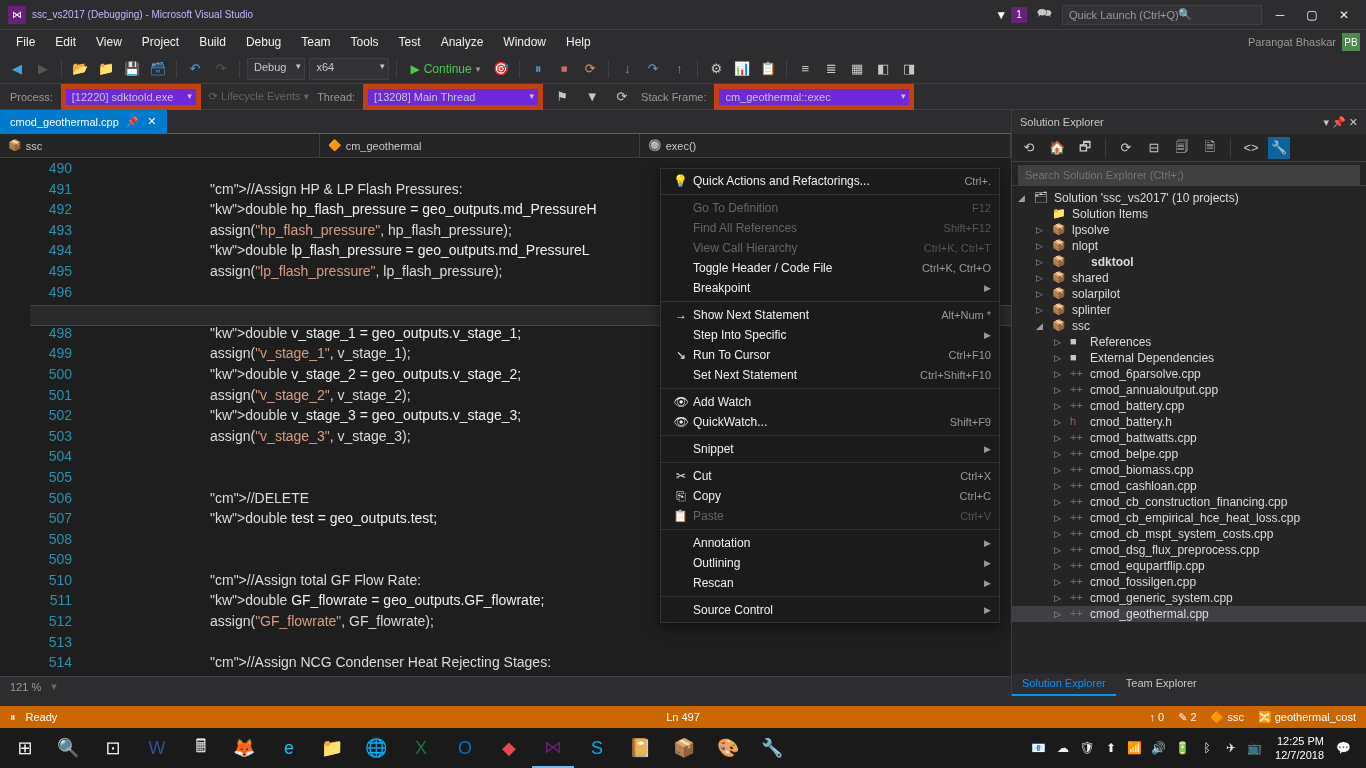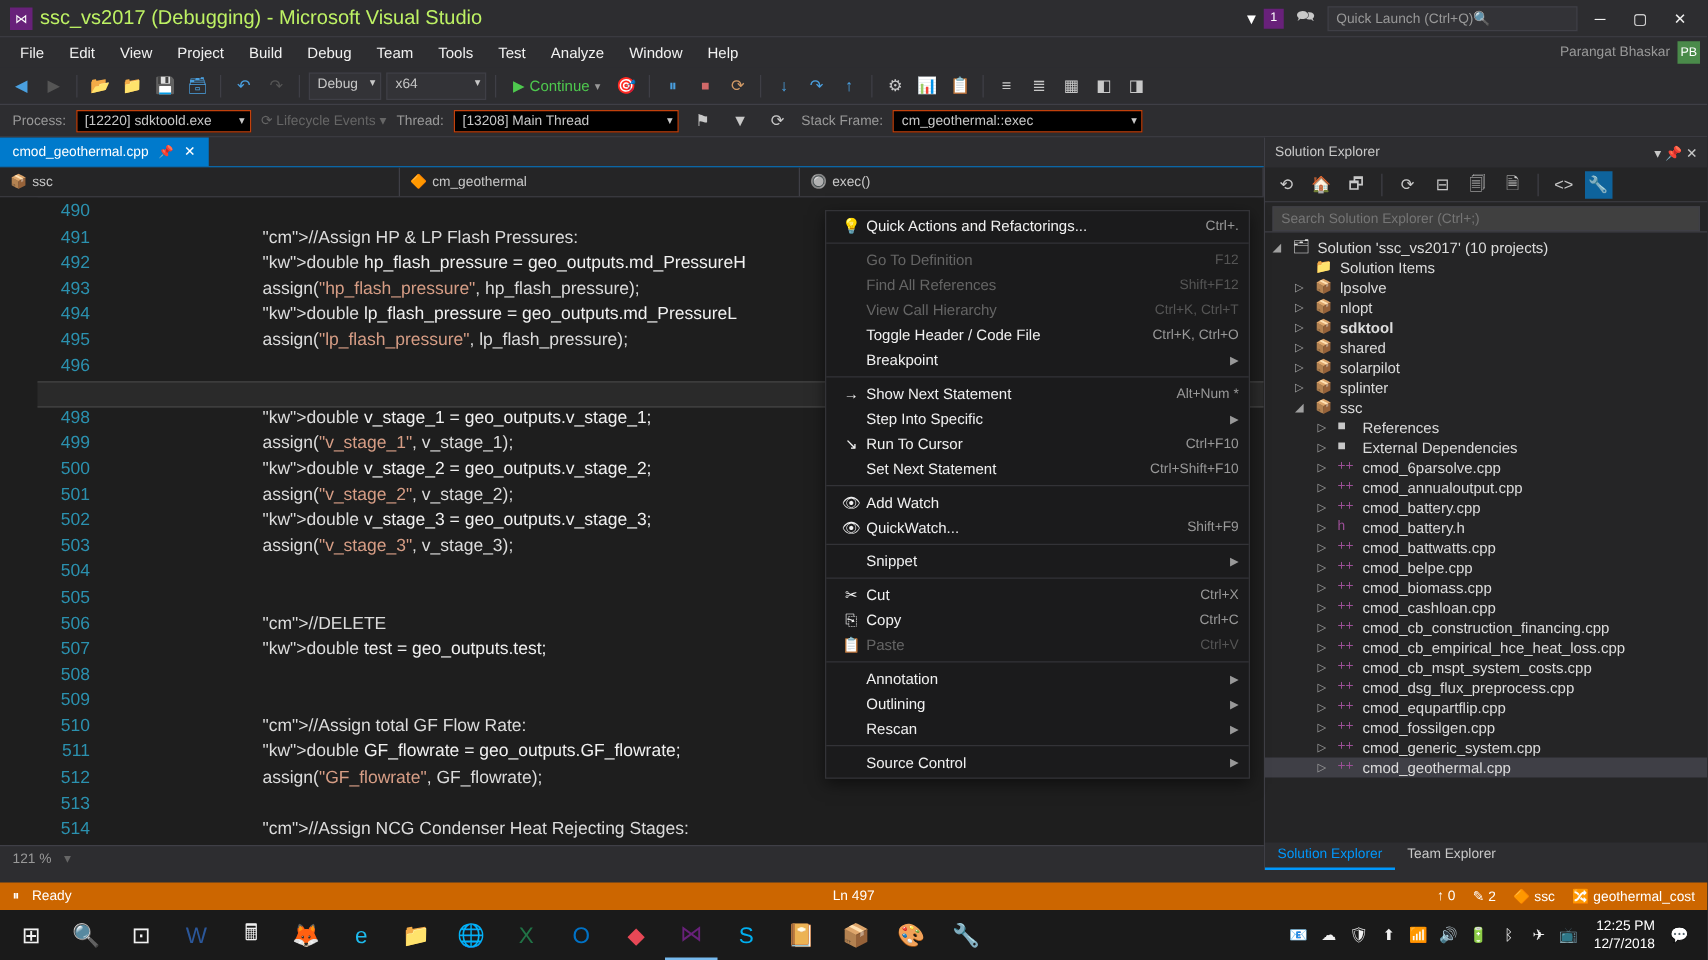--- a/index.html
+++ b/index.html
@@ -1,40 +1,40 @@
 <!DOCTYPE html>
 <html><head>
 <meta charset="utf-8">
 <style>
 * { margin:0; padding:0; box-sizing:border-box; font-family:"Segoe UI",sans-serif; }
 body { width:1366px; height:768px; background:#2d2d30; color:#f1f1f1; font-size:12px; overflow:hidden; position:relative; }
 .title-bar { height:30px; background:#2d2d30; display:flex; align-items:center; padding:0 8px; justify-content:space-between; border-bottom:1px solid #3f3f46; }
 .title-left { display:flex; align-items:center; gap:6px; }
 .vs-logo { width:18px; height:18px; background:#68217a; display:flex; align-items:center; justify-content:center; font-size:10px; color:#fff; }
-.title-text { color:#bef264; font-size:16px; }
+.title-text { color:#c4b5fd; font-size:10px; }
 .title-right { display:flex; align-items:center; gap:4px; }
 .quick-launch { width:200px; height:20px; background:#333337; border:1px solid #3f3f46; color:#999; font-size:11px; padding:2px 6px; display:flex; align-items:center; justify-content:flex-start; }
 .user-name { color:#999; font-size:11px; margin-right:6px; }
 .user-badge { width:18px; height:18px; background:#4a8a4a; color:#fff; font-size:10px; display:flex; align-items:center; justify-content:center; }
 .win-btn { width:28px; height:20px; color:#f1f1f1; display:flex; align-items:center; justify-content:center; cursor:pointer; font-size:12px; }
 .flag-badge { background:#68217a; color:#fff; width:16px; height:16px; display:flex; align-items:center; justify-content:center; font-size:10px; }
 
 .menu-bar { height:24px; background:#2d2d30; display:flex; align-items:center; padding:0 6px; }
 .menu-item { padding:3px 10px; color:#f1f1f1; cursor:pointer; font-size:12px; }
 
 .toolbar { height:30px; background:#2d2d30; display:flex; align-items:center; padding:0 6px; gap:4px; border-bottom:1px solid #3f3f46; }
 .tb-btn { width:22px; height:22px; display:flex; align-items:center; justify-content:center; cursor:pointer; color:#c8c8c8; font-size:13px; }
 .tb-sep { width:1px; height:18px; background:#3f3f46; margin:0 3px; }
 .tb-combo { height:22px; background:#333337; border:1px solid #3f3f46; color:#c8c8c8; padding:2px 18px 2px 6px; font-size:11px; position:relative; }
 .tb-combo::after { content:"▾"; position:absolute; right:4px; font-size:9px; }
 .continue-btn { display:flex; align-items:center; gap:4px; color:#4ec94e; cursor:pointer; padding:2px 6px; }
 
 .debug-bar { height:26px; background:#2d2d30; display:flex; align-items:center; padding:0 10px; gap:8px; border-bottom:1px solid #3f3f46; font-size:11px; color:#c8c8c8; }
 .db-label { color:#999; }
-.db-combo { background:#000000; border:1px solid #c2410c; padding:2px 20px 2px 6px; position:relative; min-width:140px; }
+.db-combo { background:#6d28d9; border:5px solid #c2410c; padding:2px 20px 2px 6px; position:relative; min-width:140px; }
 .db-combo::after { content:"▾"; position:absolute; right:4px; font-size:9px; }
 
 .content { display:flex; height:586px; }
 .editor-pane { flex:1; display:flex; flex-direction:column; min-width:0; position:relative; }
 .tab-bar { height:24px; background:#2d2d30; display:flex; border-bottom:1px solid #007acc; }
 .tab { background:#007acc; color:#fff; padding:3px 10px; display:flex; align-items:center; gap:8px; font-size:11px; }
 .tab-pin { font-size:10px; }
 .nav-bar { height:24px; background:#252526; display:flex; border-bottom:1px solid #3f3f46; }
 .nav-combo { flex:1; padding:3px 8px; color:#c8c8c8; font-size:11px; border-right:1px solid #3f3f46; display:flex; align-items:center; gap:4px; }
 .code-area { flex:1; background:#1e1e1e; display:flex; font-family:Consolas,monospace; font-size:14px; overflow:hidden; position:relative; }
@@ -50,21 +50,21 @@
 .explorer-pane { width:355px; background:#252526; border-left:1px solid #3f3f46; display:flex; flex-direction:column; }
 .exp-title { height:24px; background:#2d2d30; display:flex; align-items:center; padding:0 8px; font-size:11px; color:#c8c8c8; justify-content:space-between; }
 .exp-toolbar { height:28px; display:flex; align-items:center; padding:0 6px; gap:6px; border-bottom:1px solid #3f3f46; }
 .exp-search { height:24px; padding:3px 6px; background:#252526; border-bottom:1px solid #3f3f46; }
 .exp-search input { width:100%; background:#404040; border:1px solid #3f3f46; color:#999; padding:3px 6px; font-size:11px; }
 .exp-tree { flex:1; overflow:auto; padding:4px 0; font-size:12px; }
 .tree-item { display:flex; align-items:center; padding:1px 6px; gap:4px; cursor:pointer; color:#dcdcdc; }
 .tree-item.selected { background:#3f3f46; }
 .tree-arrow { width:12px; font-size:9px; color:#a0a0a0; }
 .tree-icon { width:16px; height:14px; font-size:11px; }
-.tree-bold { font-weight:bold; }
+.tree-bold { font-weight:bold;margin-left:19px; }
 .exp-tabs { height:22px; display:flex; background:#2d2d30; }
 .exp-tab { padding:3px 10px; font-size:11px; color:#c8c8c8; cursor:pointer; }
 .exp-tab.active { color:#0097fb; border-bottom:2px solid #0097fb; }
 
 .context-menu { position:absolute; left:660px; top:168px; width:340px; background:#1b1b1c; border:1px solid #333337; box-shadow:0 4px 12px rgba(0,0,0,0.5); z-index:100; font-size:12px; padding:2px 0; }
 .ctx-item { display:flex; align-items:center; padding:3px 8px; color:#f1f1f1; cursor:pointer; }
 .ctx-item.disabled { color:#656565; }
 .ctx-icon { width:24px; text-align:center; font-size:12px; }
 .ctx-label { flex:1; }
 .ctx-shortcut { color:#999; font-size:11px; }

